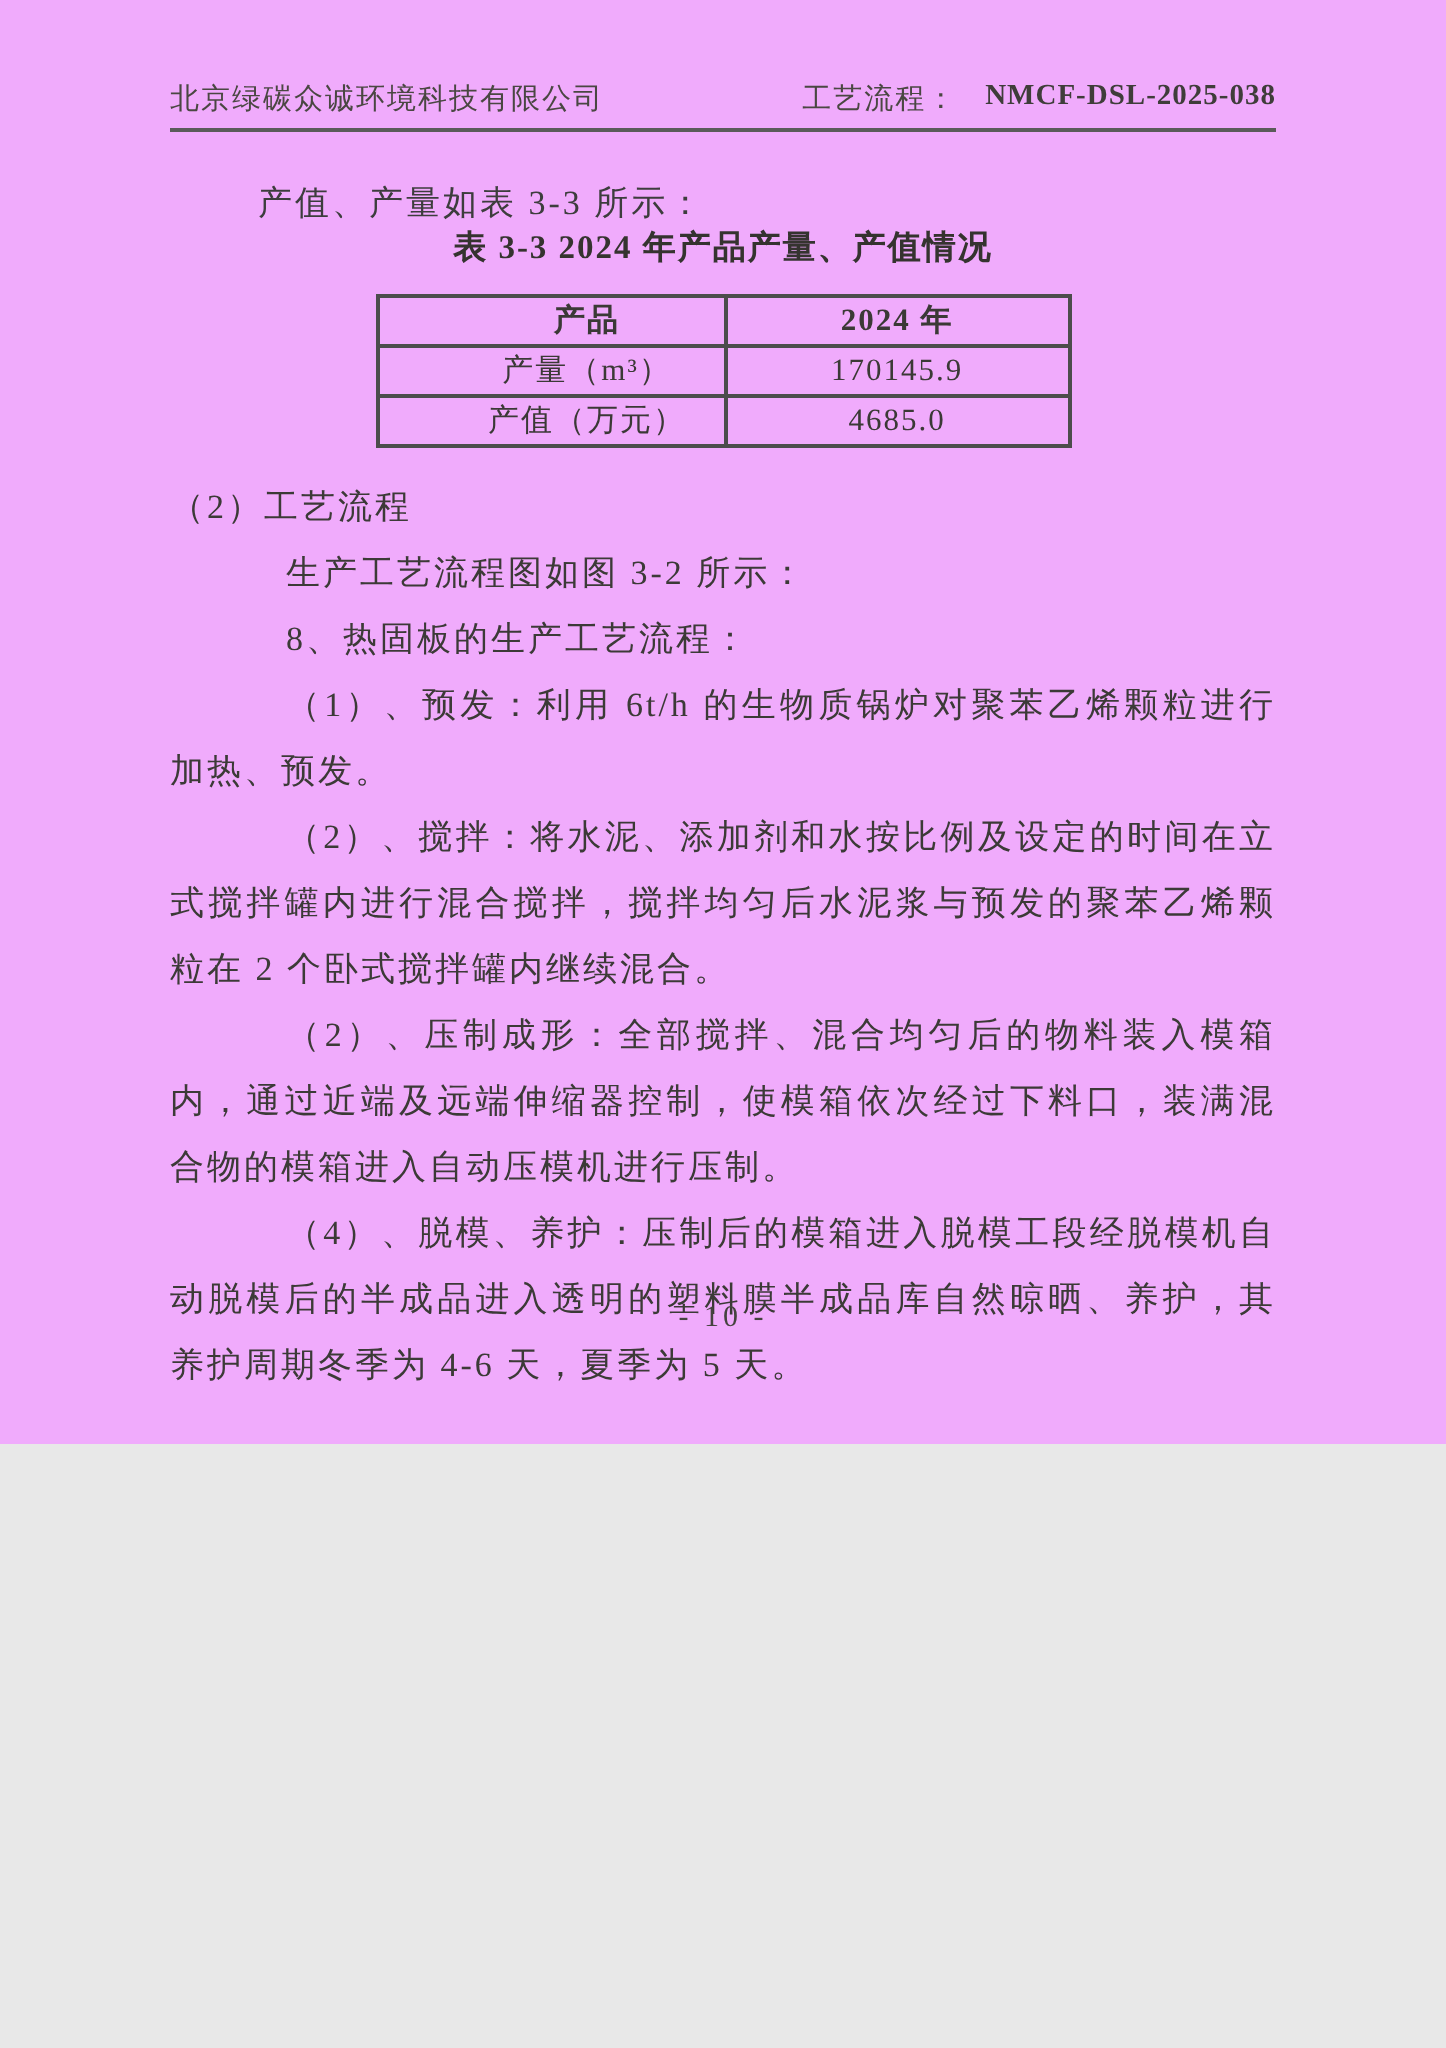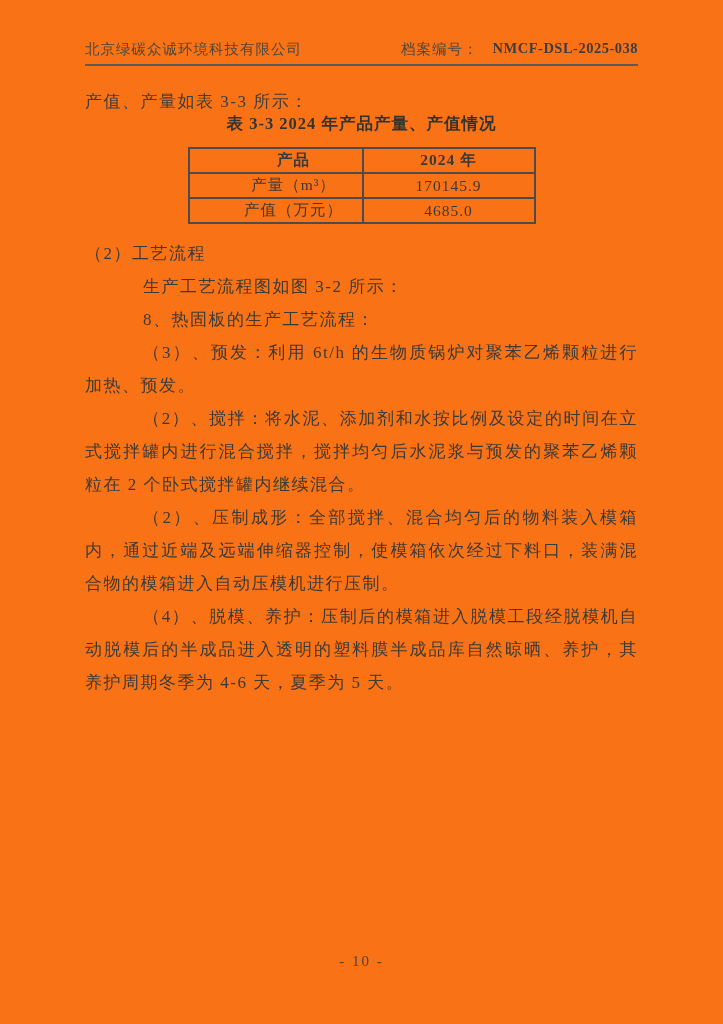--- a/index.html
+++ b/index.html
@@ -3,23 +3,23 @@
 <meta charset="utf-8">
 <style>
   html, body {
     margin: 0;
     padding: 0;
     background: #e8e8e8;
   }
   .page {
     position: relative;
     width: 723px;
-    height: 1024px;
+    height: 722px;
     margin: 0 auto;
-    background: #f97316;
+    background: #f0abfc;
     overflow: hidden;
     font-family: "Liberation Serif", "DejaVu Serif", serif;
     color: #3d3d3d;
   }
   .content {
     position: absolute;
     left: 85px;
     right: 85px;
     top: 0;
   }
@@ -41,20 +41,21 @@
   .archive .num {
     font-family: "Liberation Serif", "DejaVu Serif", serif;
     font-weight: bold;
     color: #3f3d3a;
     letter-spacing: 0.5px;
   }
   .intro {
     margin-top: 24px;
     font-size: 17px;
     letter-spacing: 1.5px;
+    margin-left: 44px;
   }
   .table-caption {
     text-align: center;
     font-weight: bold;
     font-size: 16.5px;
     letter-spacing: 1px;
     color: #35332f;
   }
   table.product-table {
     margin: 12px auto 0 auto;
@@ -101,21 +102,21 @@
 </style>
 </head>
 <body>
 
 <div class="page">
   <div class="content">
 
     <div class="doc-header">
       <span>北京绿碳众诚环境科技有限公司</span>
       <span class="archive">
-        <span>档案编号：</span>
+        <span>工艺流程：</span>
         <span class="num">NMCF-DSL-2025-038</span>
       </span>
     </div>
 
     <div class="intro">产值、产量如表 3-3 所示：</div>
 
     <div class="table-caption">表 3-3 2024 年产品产量、产值情况</div>
 
     <table class="product-table">
       <tbody>
@@ -131,21 +132,21 @@
           <td class="c1">产值（万元）</td>
           <td>4685.0</td>
         </tr>
       </tbody>
     </table>
 
     <div class="bodytext">
       <p class="flush">（2）工艺流程</p>
       <p>生产工艺流程图如图 3-2 所示：</p>
       <p>8、热固板的生产工艺流程：</p>
-      <p>（3）、预发：利用 6t/h 的生物质锅炉对聚苯乙烯颗粒进行加热、预发。</p>
+      <p>（1）、预发：利用 6t/h 的生物质锅炉对聚苯乙烯颗粒进行加热、预发。</p>
       <p>（2）、搅拌：将水泥、添加剂和水按比例及设定的时间在立式搅拌罐内进行混合搅拌，搅拌均匀后水泥浆与预发的聚苯乙烯颗粒在 2 个卧式搅拌罐内继续混合。</p>
       <p>（2）、压制成形：全部搅拌、混合均匀后的物料装入模箱内，通过近端及远端伸缩器控制，使模箱依次经过下料口，装满混合物的模箱进入自动压模机进行压制。</p>
       <p>（4）、脱模、养护：压制后的模箱进入脱模工段经脱模机自动脱模后的半成品进入透明的塑料膜半成品库自然晾晒、养护，其养护周期冬季为 4-6 天，夏季为 5 天。</p>
     </div>
 
   </div>
 
   <div class="doc-footer">
     <span>- 10 -</span>
   </div>

